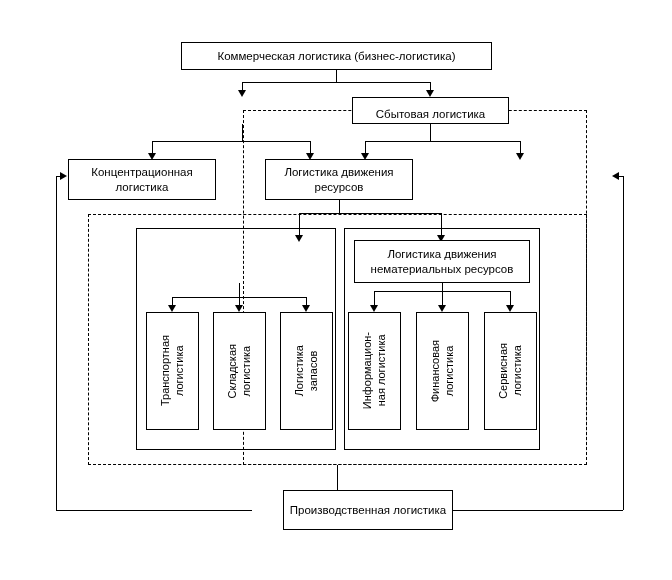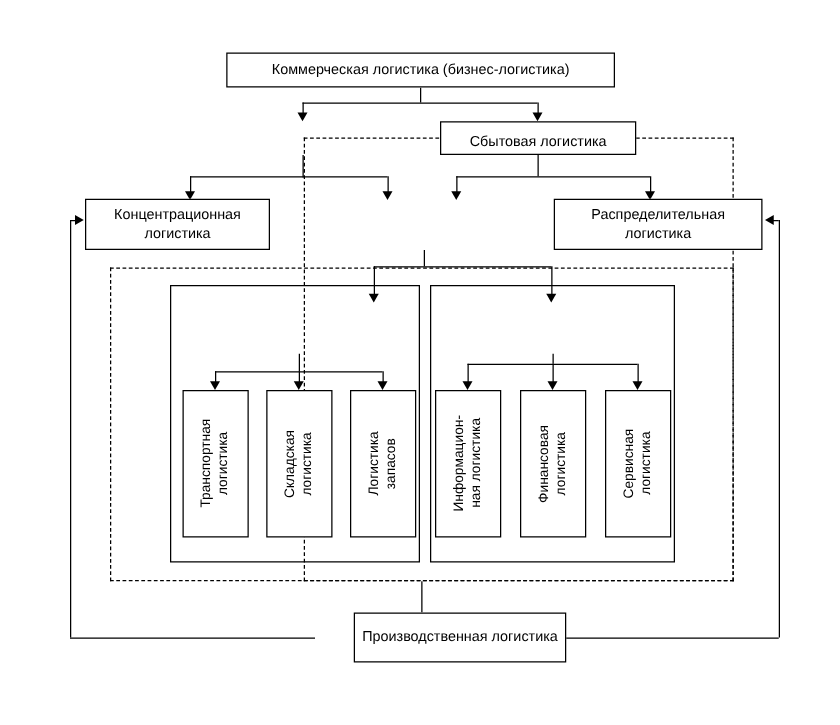--- a/index.html
+++ b/index.html
@@ -134,31 +134,34 @@
   <div class="line vline" style="left:430px; top:124px; height:17px;"></div>
   <div class="line hline" style="left:365px; top:141px; width:155px;"></div>
   <div class="line vline" style="left:365px; top:141px; height:14px;"></div>
   <div class="arrow-down" style="left:361px; top:153px;"></div>
   <div class="line vline" style="left:520px; top:141px; height:14px;"></div>
   <div class="arrow-down" style="left:516px; top:153px;"></div>
 
   <div class="box" style="left:68px; top:159px; width:148px; height:41px;">
     <span>Концентрационная логистика</span>
   </div>
-  <div class="box" style="left:443px; top:159px; width:167px; height:41px;">
-    <span>Распределительная логистика</span>
+  <div class="box" style="left:265px; top:159px; width:148px; height:41px;">
+    <span>Логистика движения ресурсов</span>
   </div>
 
   <div class="line vline" style="left:339px; top:200px; height:13px;"></div>
   <div class="line hline" style="left:299px; top:213px; width:142px;"></div>
   <div class="line vline" style="left:299px; top:213px; height:24px;"></div>
   <div class="arrow-down" style="left:295px; top:235px;"></div>
   <div class="line vline" style="left:441px; top:213px; height:24px;"></div>
   <div class="arrow-down" style="left:437px; top:235px;"></div>
 
+  <div class="box" style="left:354px; top:240px; width:176px; height:43px;">
+    <span>Логистика  движения нематериальных ресурсов</span>
+  </div>
 
   <div class="line hline" style="left:172px; top:297px; width:134px;"></div>
   <div class="line vline" style="left:239px; top:283px; height:14px;"></div>
   <div class="line vline" style="left:172px; top:297px; height:10px;"></div>
   <div class="arrow-down" style="left:168px; top:305px;"></div>
   <div class="line vline" style="left:239px; top:297px; height:10px;"></div>
   <div class="arrow-down" style="left:235px; top:305px;"></div>
   <div class="line vline" style="left:306px; top:297px; height:10px;"></div>
   <div class="arrow-down" style="left:302px; top:305px;"></div>
 

